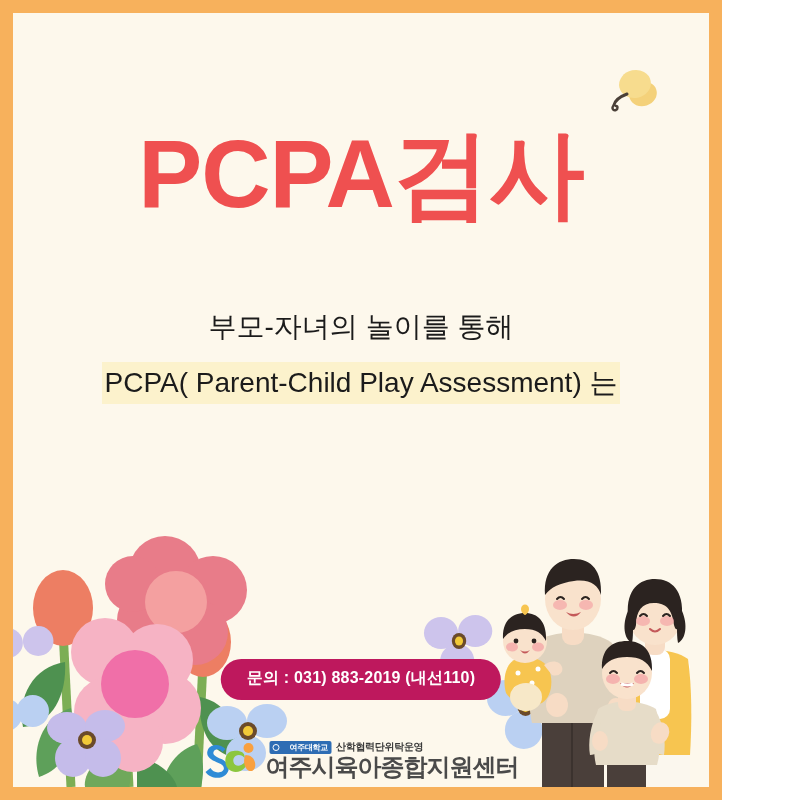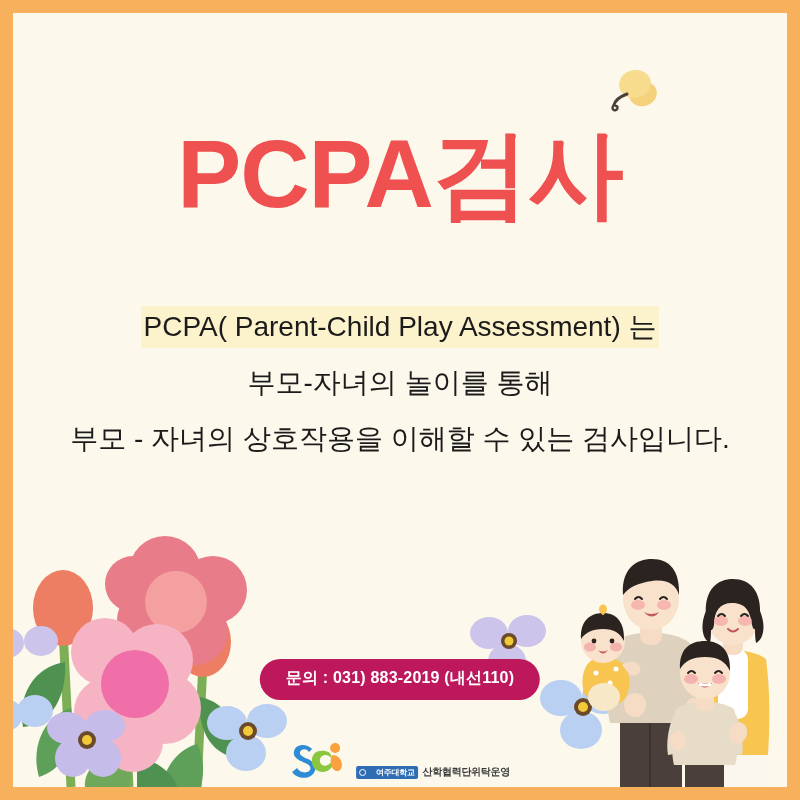--- a/index.html
+++ b/index.html
@@ -2,21 +2,21 @@
 <html><head>
 <meta charset="utf-8">
 <style>
   html, body {
     margin: 0;
     padding: 0;
     background: #ffffff;
   }
   #poster {
     position: relative;
-    width: 800px;
+    width: 722px;
     height: 800px;
     background: #F7B15C;
     overflow: hidden;
     font-family: "Liberation Sans", "DejaVu Sans", sans-serif;
   }
   #inner {
     position: absolute;
     left: 13px;
     top: 13px;
     right: 13px;
@@ -175,25 +175,24 @@
         <ellipse cx="38" cy="33" rx="14" ry="12" fill="#F4D17A" transform="rotate(-18 38 33)"></ellipse>
         <ellipse cx="30" cy="23" rx="16" ry="14" fill="#F7DC8E" transform="rotate(-12 30 23)"></ellipse>
         <path d="M22 33 C14 36 10 40 9 44" stroke="#4A4038" stroke-width="3" fill="none" stroke-linecap="round"></path>
         <path d="M9 44 C6 47 8 50 11 49 C13 48 13 45 11 45" stroke="#4A4038" stroke-width="2.4" fill="none" stroke-linecap="round"></path>
       </svg>
     </div>
 
     <div class="title">PCPA검사</div>
 
     <div class="body-block">
+      <div class="body-line">부모-자녀의 놀이를 통해</div>
       <div class="body-line">
         <span class="hl">PCPA( Parent-Child Play Assessment) 는</span>
       </div>
-      <div class="body-line">부모-자녀의 놀이를 통해</div>
-      <div class="body-line">부모 - 자녀의 상호작용을 이해할 수 있는 검사입니다.</div>
     </div>
 
     <div class="flowers-left">
       <svg viewBox="0 0 300 275" width="300" height="275">
 
         <path d="M58 118 L66 275" stroke="#7CAE55" stroke-width="9" fill="none"></path>
         <path d="M198 150 L192 275" stroke="#7CAE55" stroke-width="9" fill="none"></path>
         <path d="M120 200 L124 275" stroke="#7CAE55" stroke-width="9" fill="none"></path>
 
         <path d="M60 150 C28 155 12 185 18 215 C48 212 62 182 60 150Z" fill="#4E9150"></path>
@@ -350,17 +349,18 @@
         </svg>
       </div>
       <div class="logo-texts">
         <div class="logo-top-row">
           <span class="uni-badge">
             <span class="dot"></span>
             <span class="uni-name">여주대학교</span>
           </span>
           <span class="uni-sub">산학협력단위탁운영</span>
         </div>
+        <div class="center-name">여주시육아종합지원센터</div>
       </div>
     </div>
 
   </div>
 </div>
 
 </body></html>

